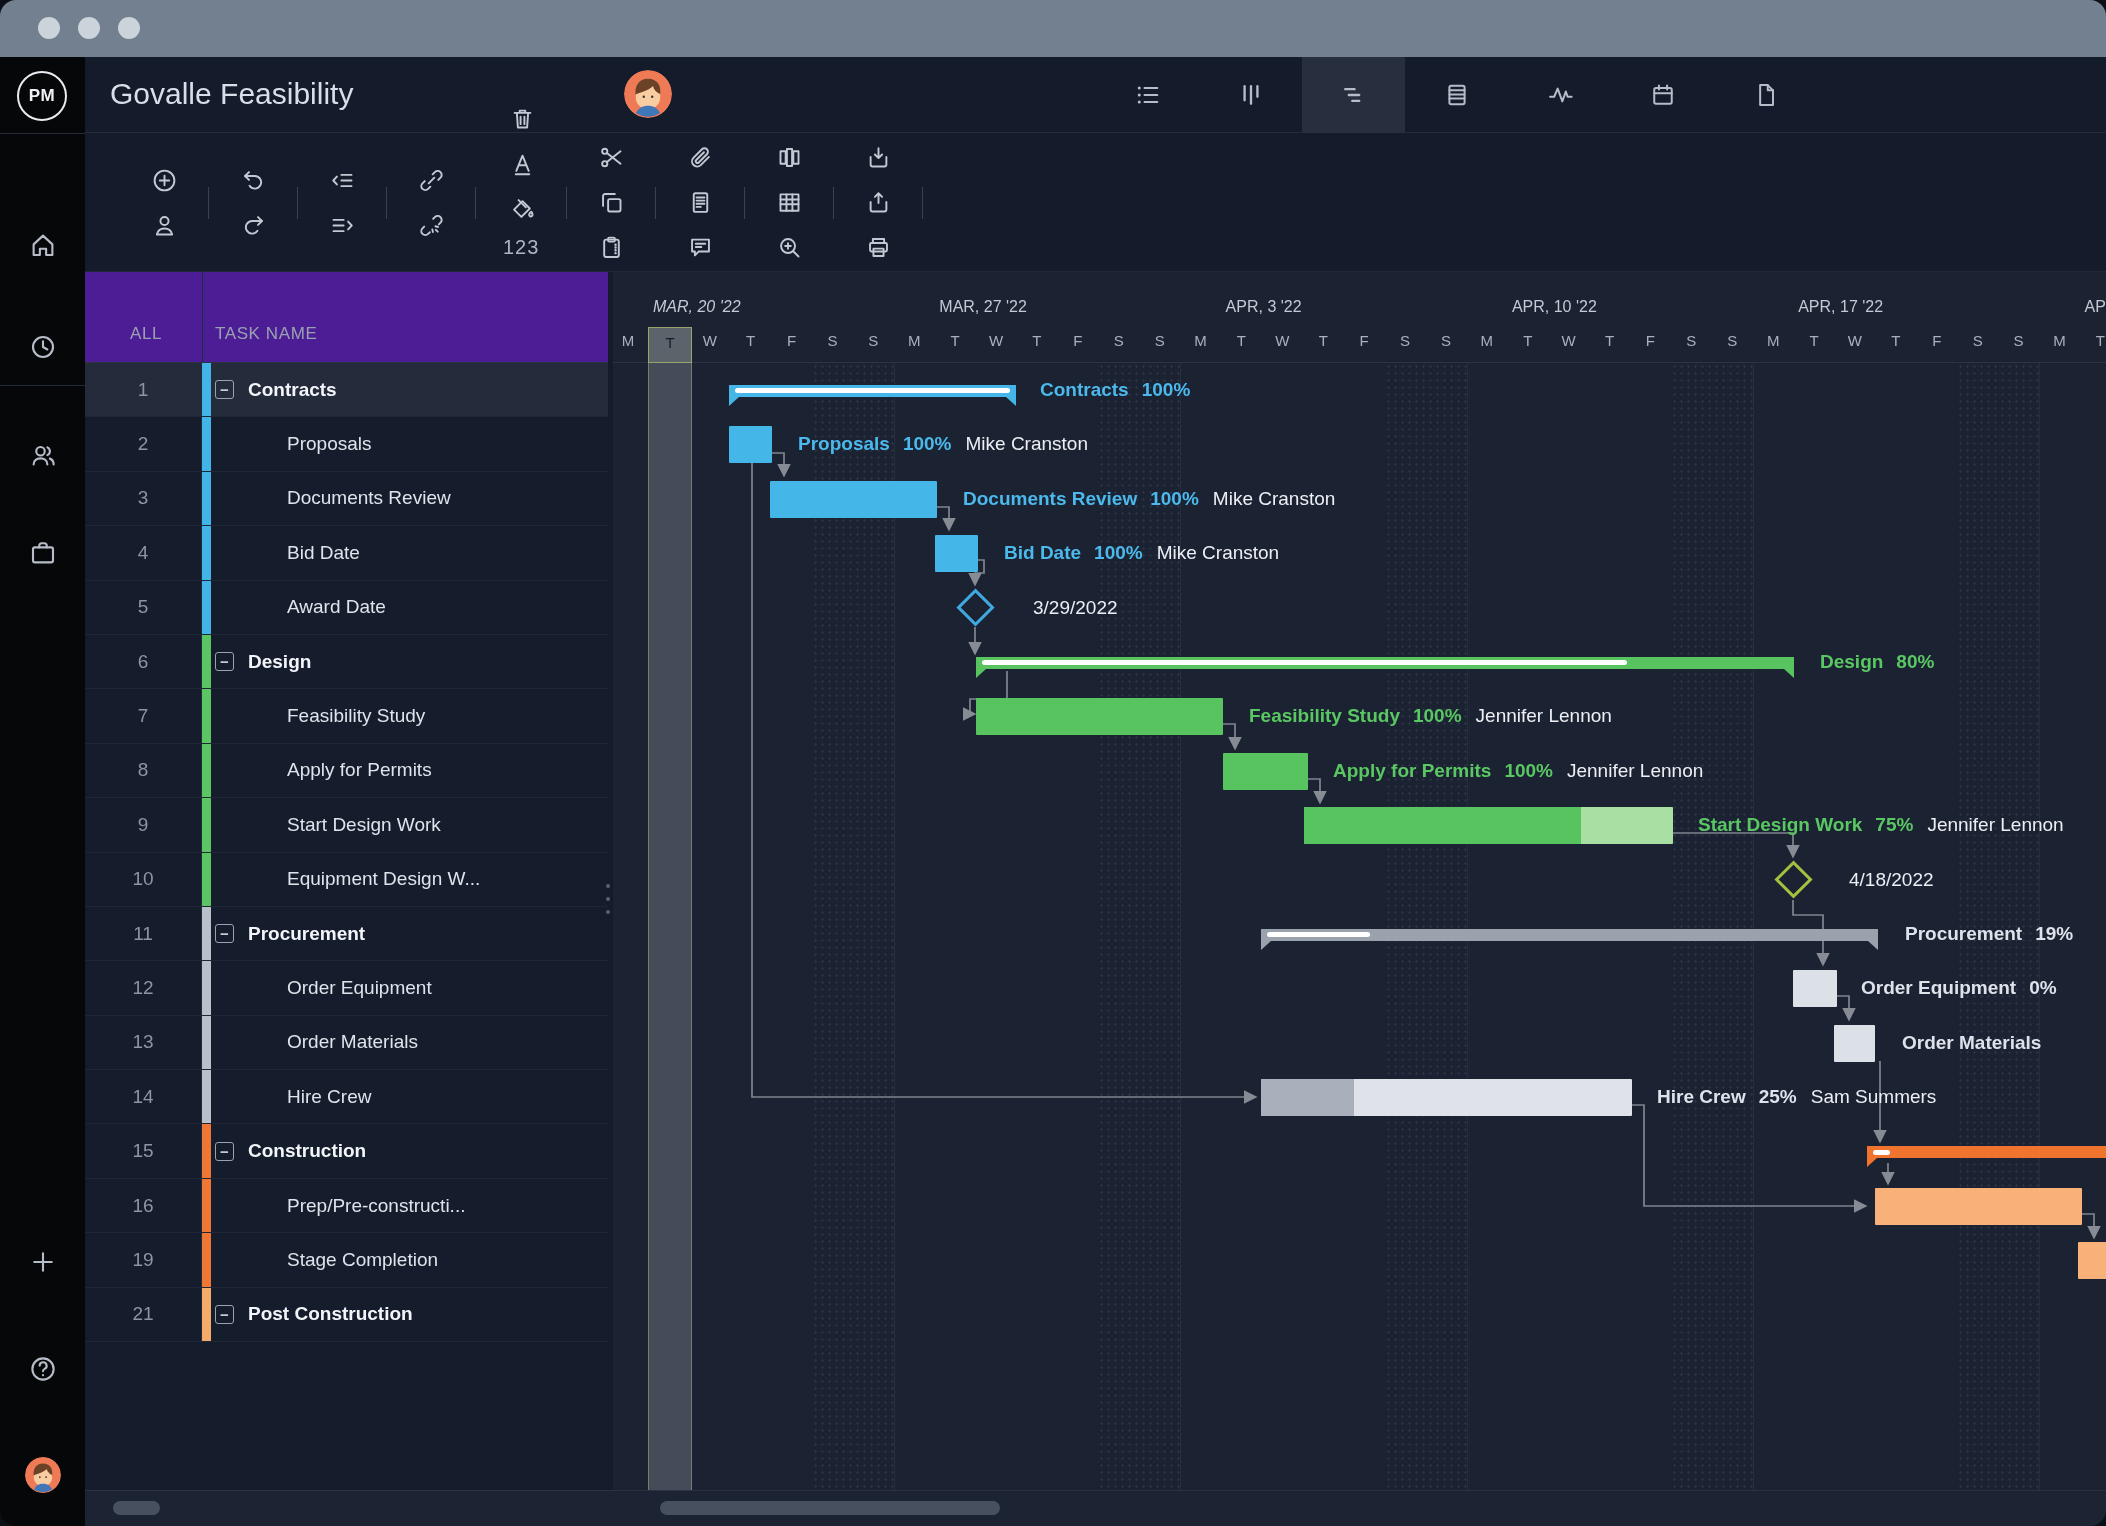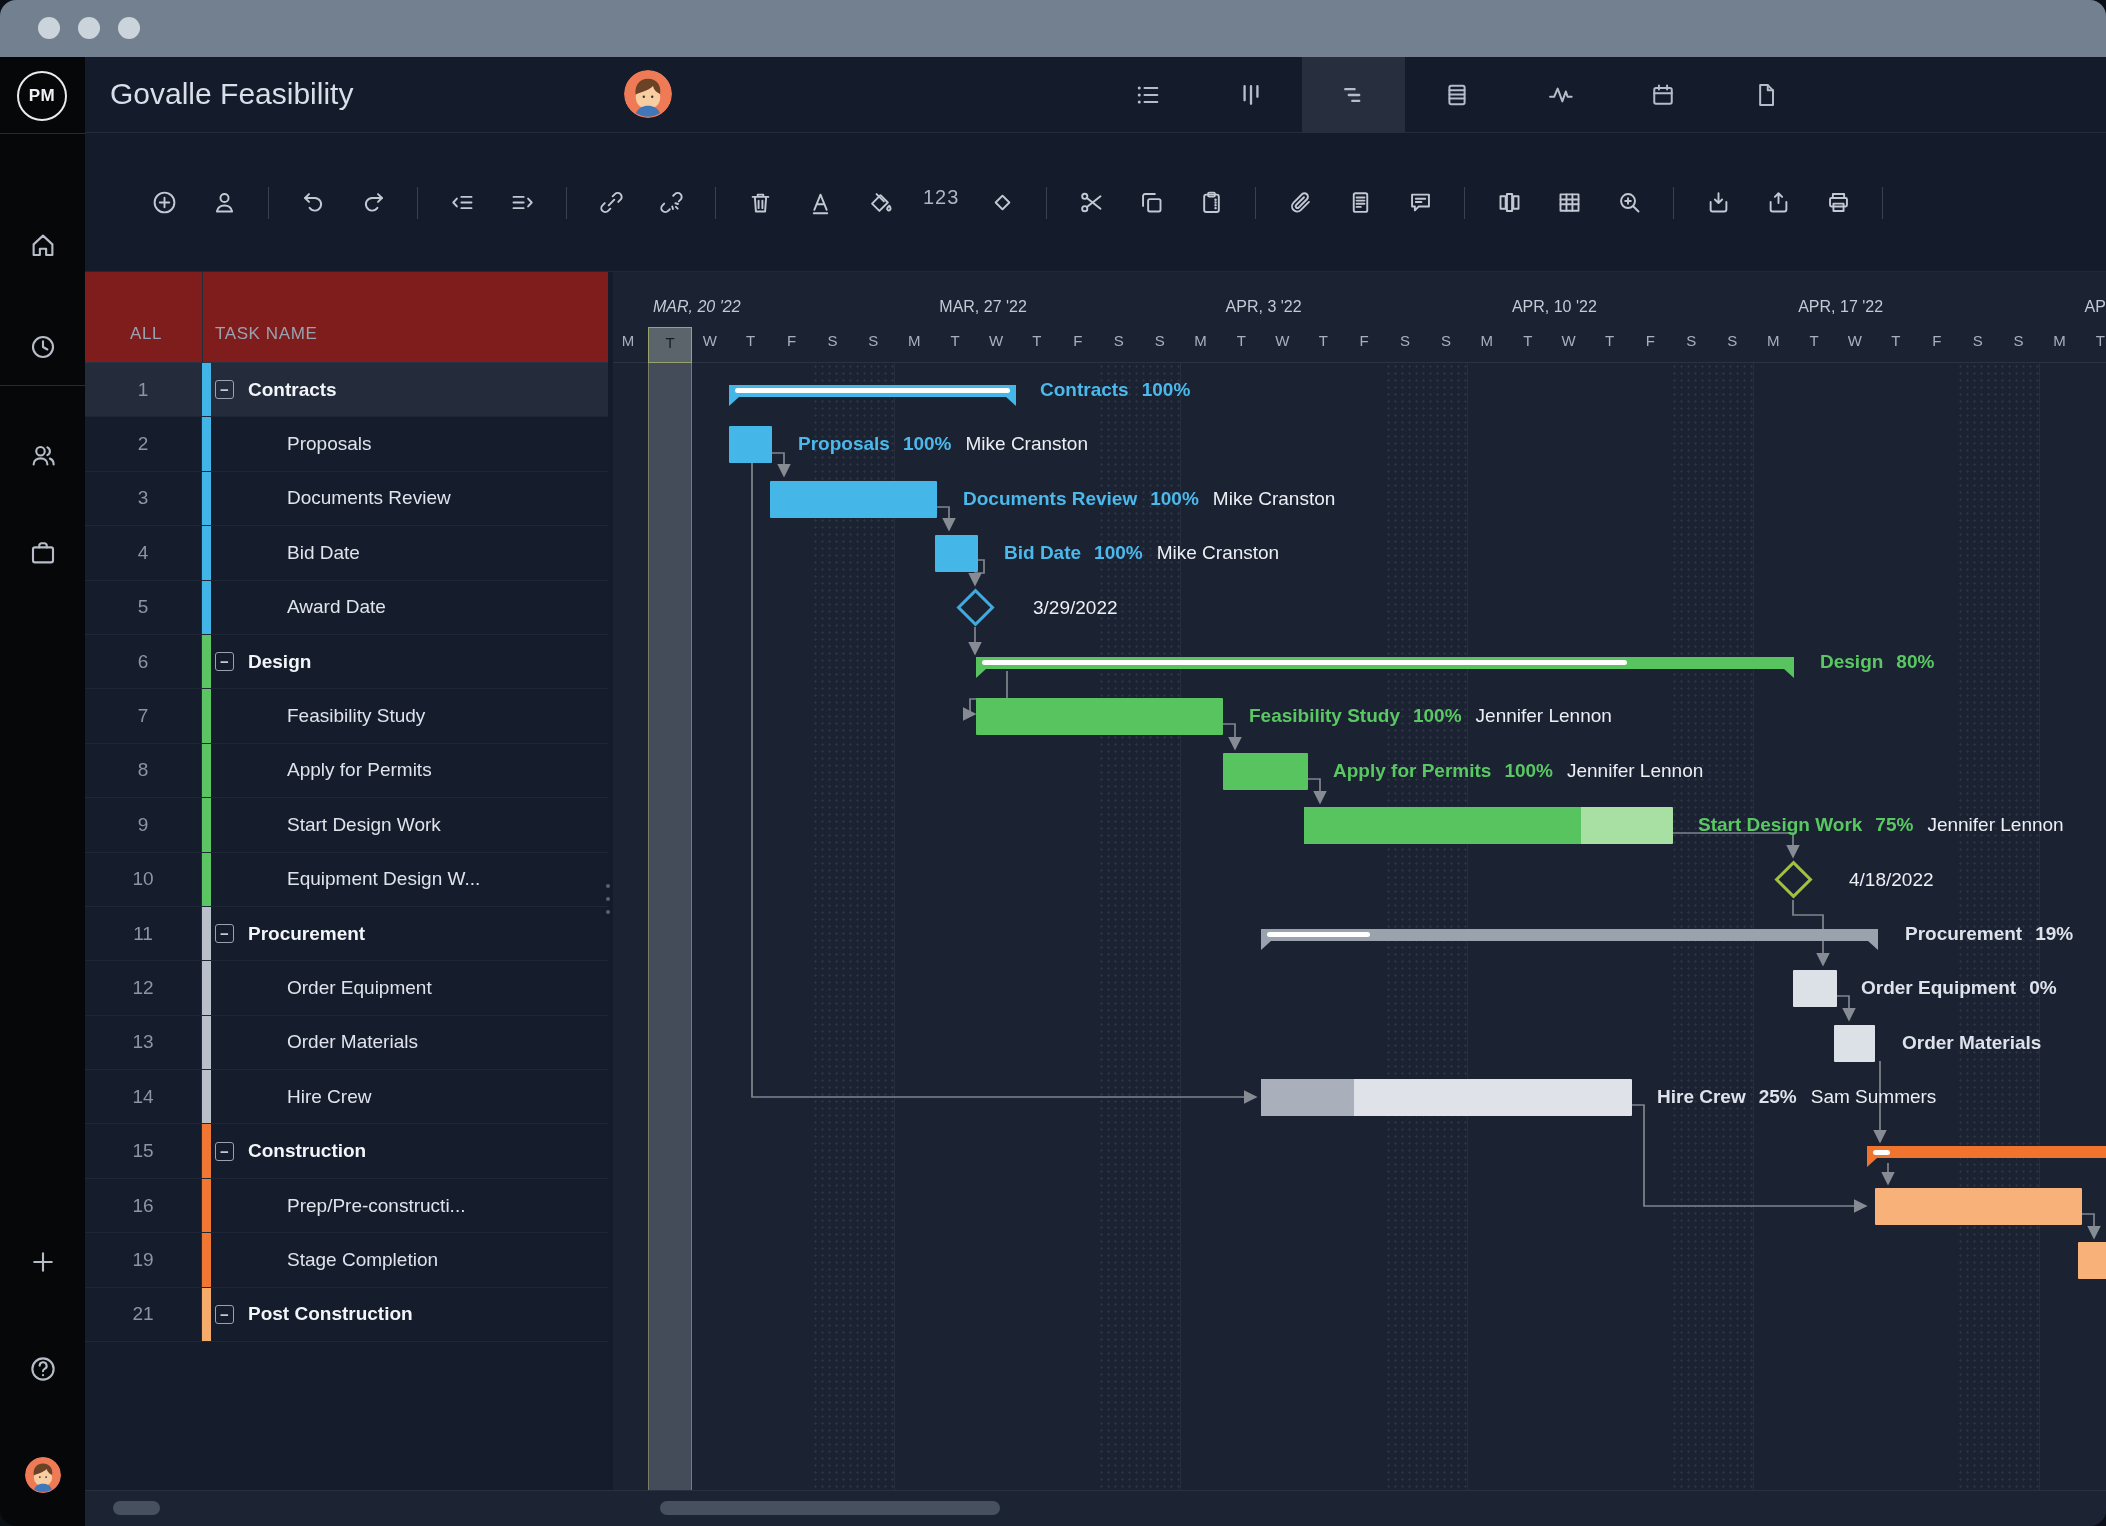--- a/index.html
+++ b/index.html
@@ -22,27 +22,27 @@
   .title{position:absolute;left:25px;top:20px;font-size:30px;color:#d9dfe8;}
   .hdr-avatar{position:absolute;left:539px;top:13px;width:48px;height:48px;border-radius:50%;overflow:hidden;}
   .views{position:absolute;left:1011px;top:0;height:76px;display:flex;}
   .view-btn{width:103px;height:76px;display:flex;align-items:center;justify-content:center;color:#b6bdc8;background:none;border:none;cursor:pointer;}
   .view-btn.active{background:#272f3f;}
   .view-btn svg{width:28px;height:28px;}
   
   .toolbar{position:absolute;left:0;top:77px;width:2021px;height:138px;display:flex;align-items:center;padding-left:62px;border-bottom:1px solid #20283a;}
   .tbtn{width:34px;height:34px;display:flex;align-items:center;justify-content:center;color:#c3c9d3;background:none;border:none;padding:0;cursor:pointer;}
   .tbtn svg{width:27px;height:27px;}
-  .tgroup{display:flex;gap:26px;align-items:flex-start;}
+  .tgroup{display:flex;gap:11px;align-items:flex-end;flex-direction:column;}
   .tdiv{width:1px;height:32px;background:#39404f;margin:0 27px;}
   .t123{color:#aeb5c1;font-size:20px;letter-spacing:1px;}
   
   .content{position:absolute;left:0;top:215px;width:2021px;height:1254px;}
   .taskpanel{position:absolute;left:0;top:0;width:523px;height:1218px;background:#151c2b;overflow:hidden;}
-  .tp-head{position:absolute;left:0;top:0;width:523px;height:91px;background:#7f1d1d;border-bottom:1px solid #2b3344;}
+  .tp-head{position:absolute;left:0;top:0;width:523px;height:91px;background:#4c1d95;border-bottom:1px solid #2b3344;}
   .tp-head .col-all{position:absolute;left:45px;top:52px;font-size:17px;color:#9aa2b1;letter-spacing:.6px;}
   .tp-head .col-task{position:absolute;left:130px;top:52px;font-size:17px;color:#9aa2b1;letter-spacing:.6px;}
   .tp-head .colsep{position:absolute;left:117px;top:0;width:1px;height:91px;background:#242c3c;}
   .tp-rows{position:absolute;left:0;top:91px;width:523px;height:1127px;overflow:hidden;}
   .trow{position:relative;width:523px;height:54.4px;border-bottom:1px solid #1f2736;background:#151c2b;}
   .trow.selected{background:#242c3c;}
   .trow .num{position:absolute;left:0;top:0;width:117px;height:100%;display:flex;align-items:center;justify-content:center;
              color:#8d95a4;font-size:19px;border-right:1px solid #242c3c;}
   .trow .stripe{position:absolute;left:117px;top:0;width:9px;height:100%;}
   .trow .tname{position:absolute;top:0;height:100%;display:flex;align-items:center;color:#dfe4ec;font-size:19px;white-space:nowrap;}

